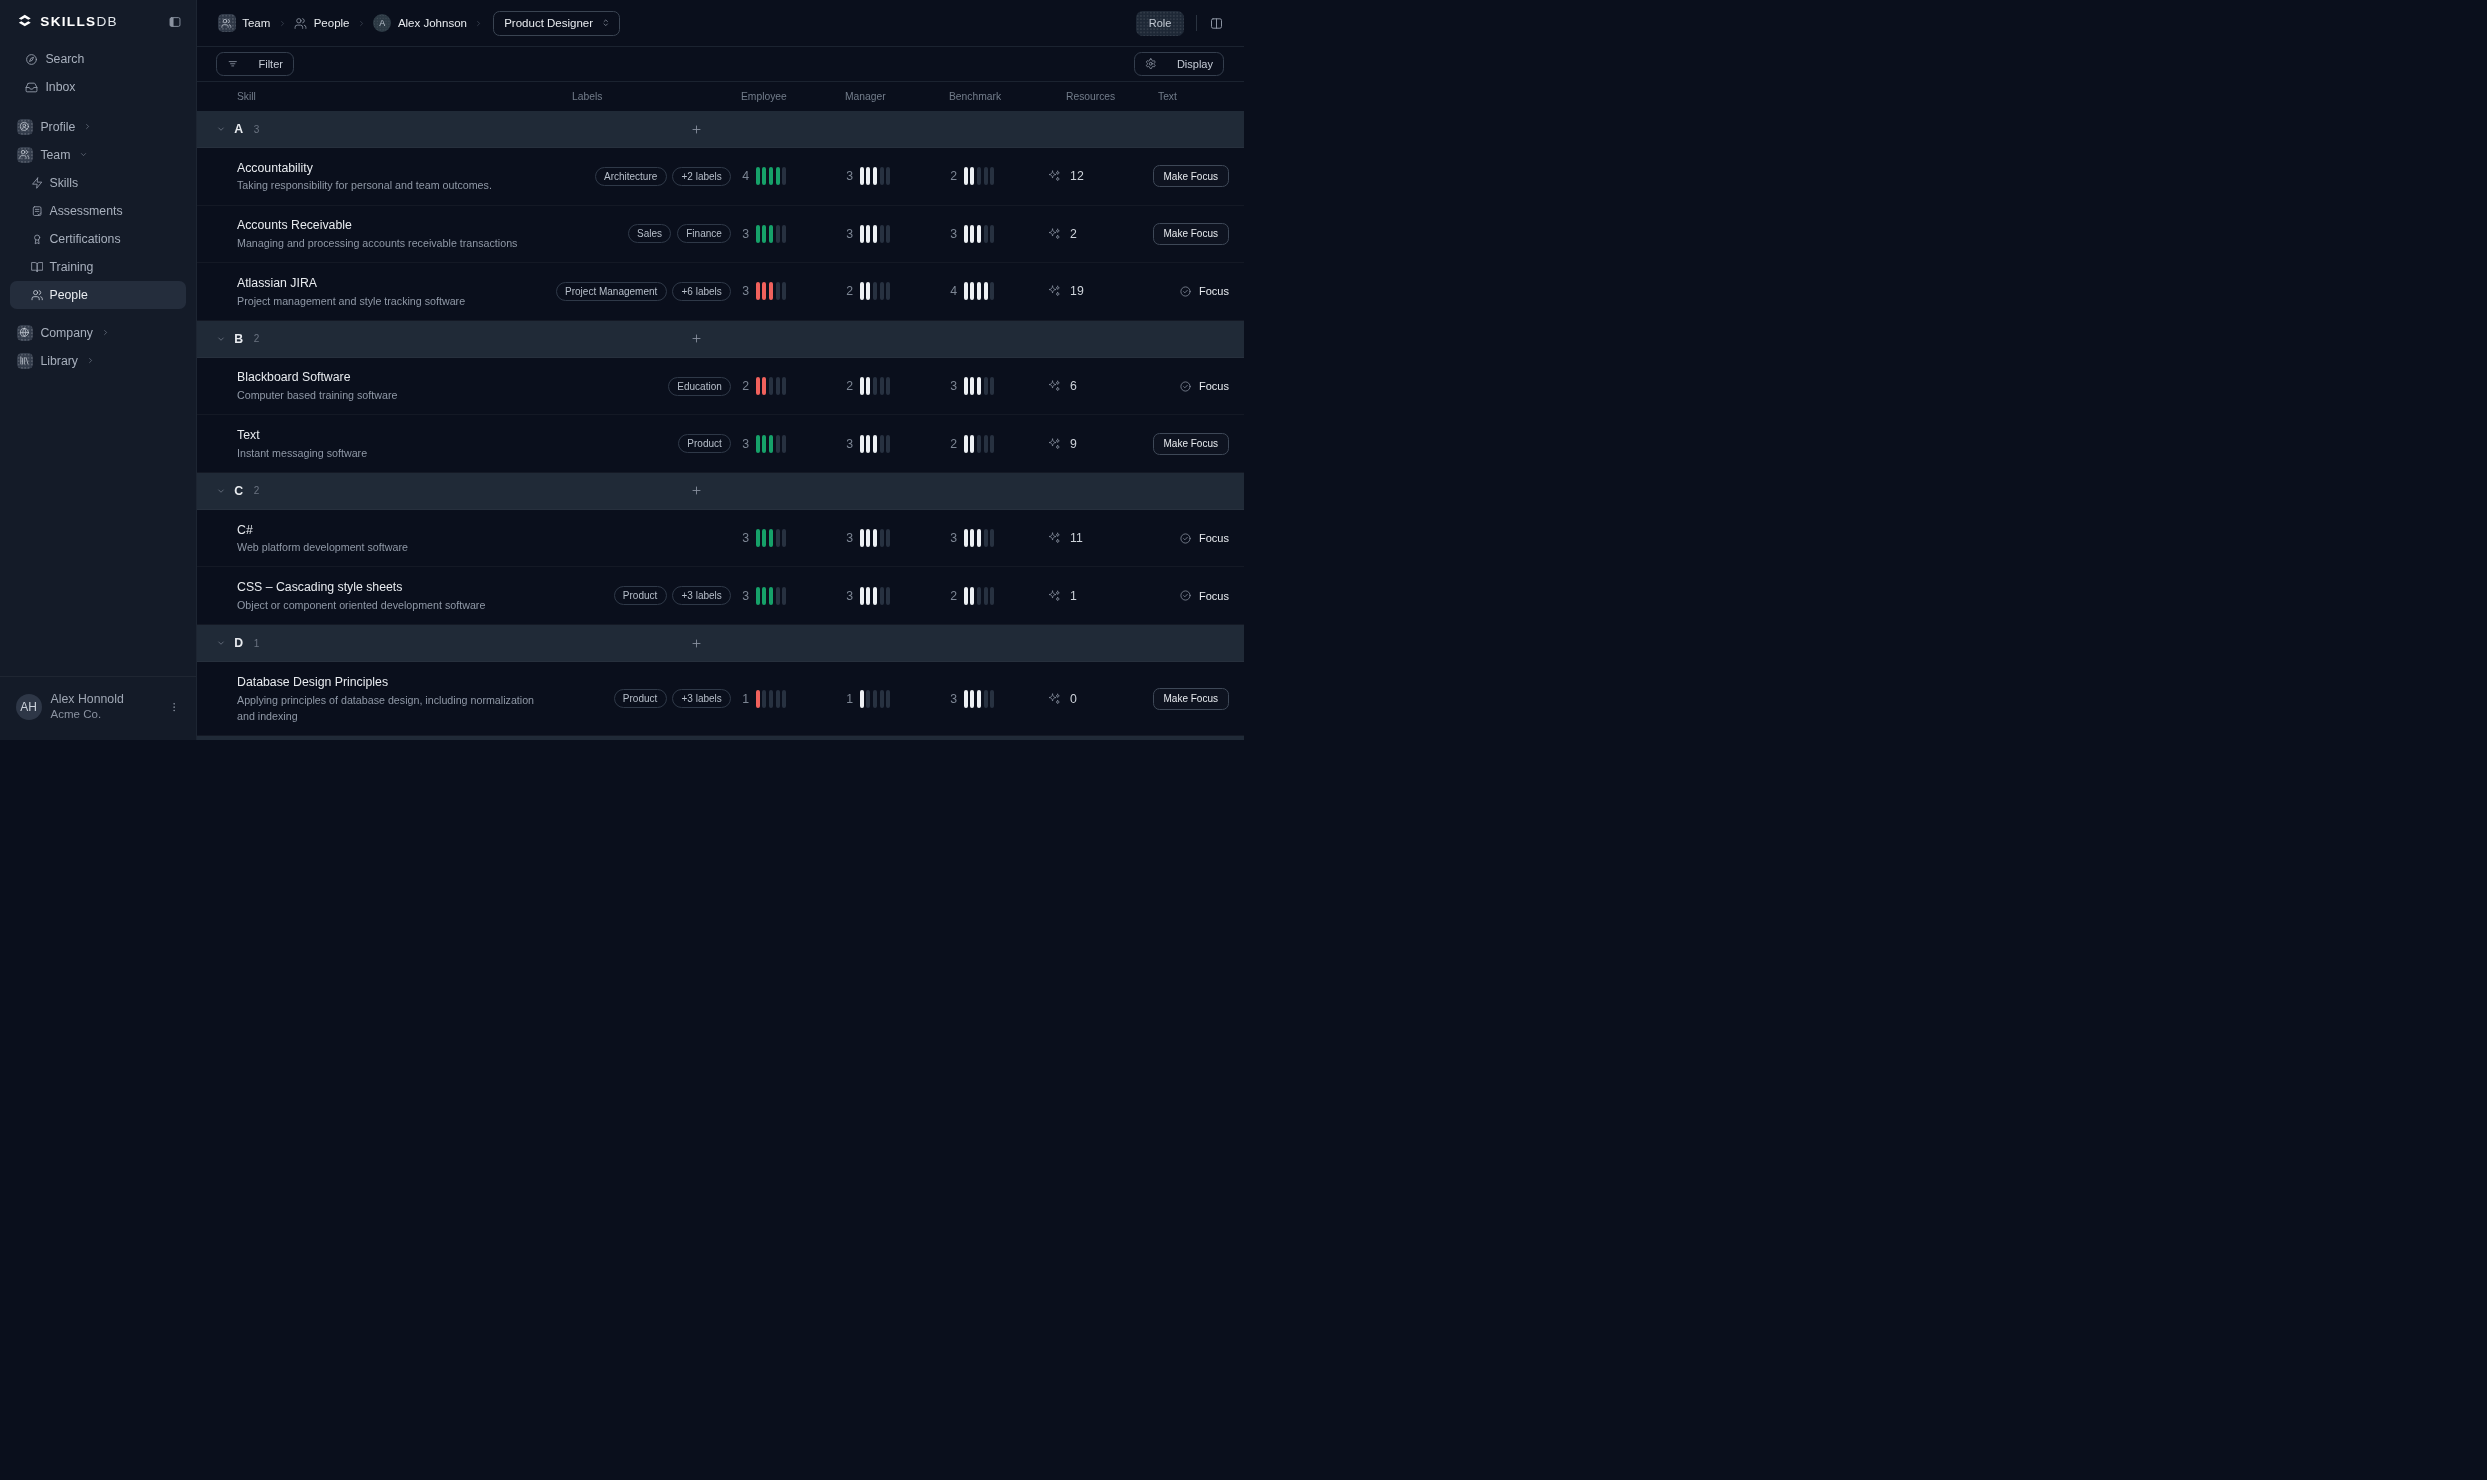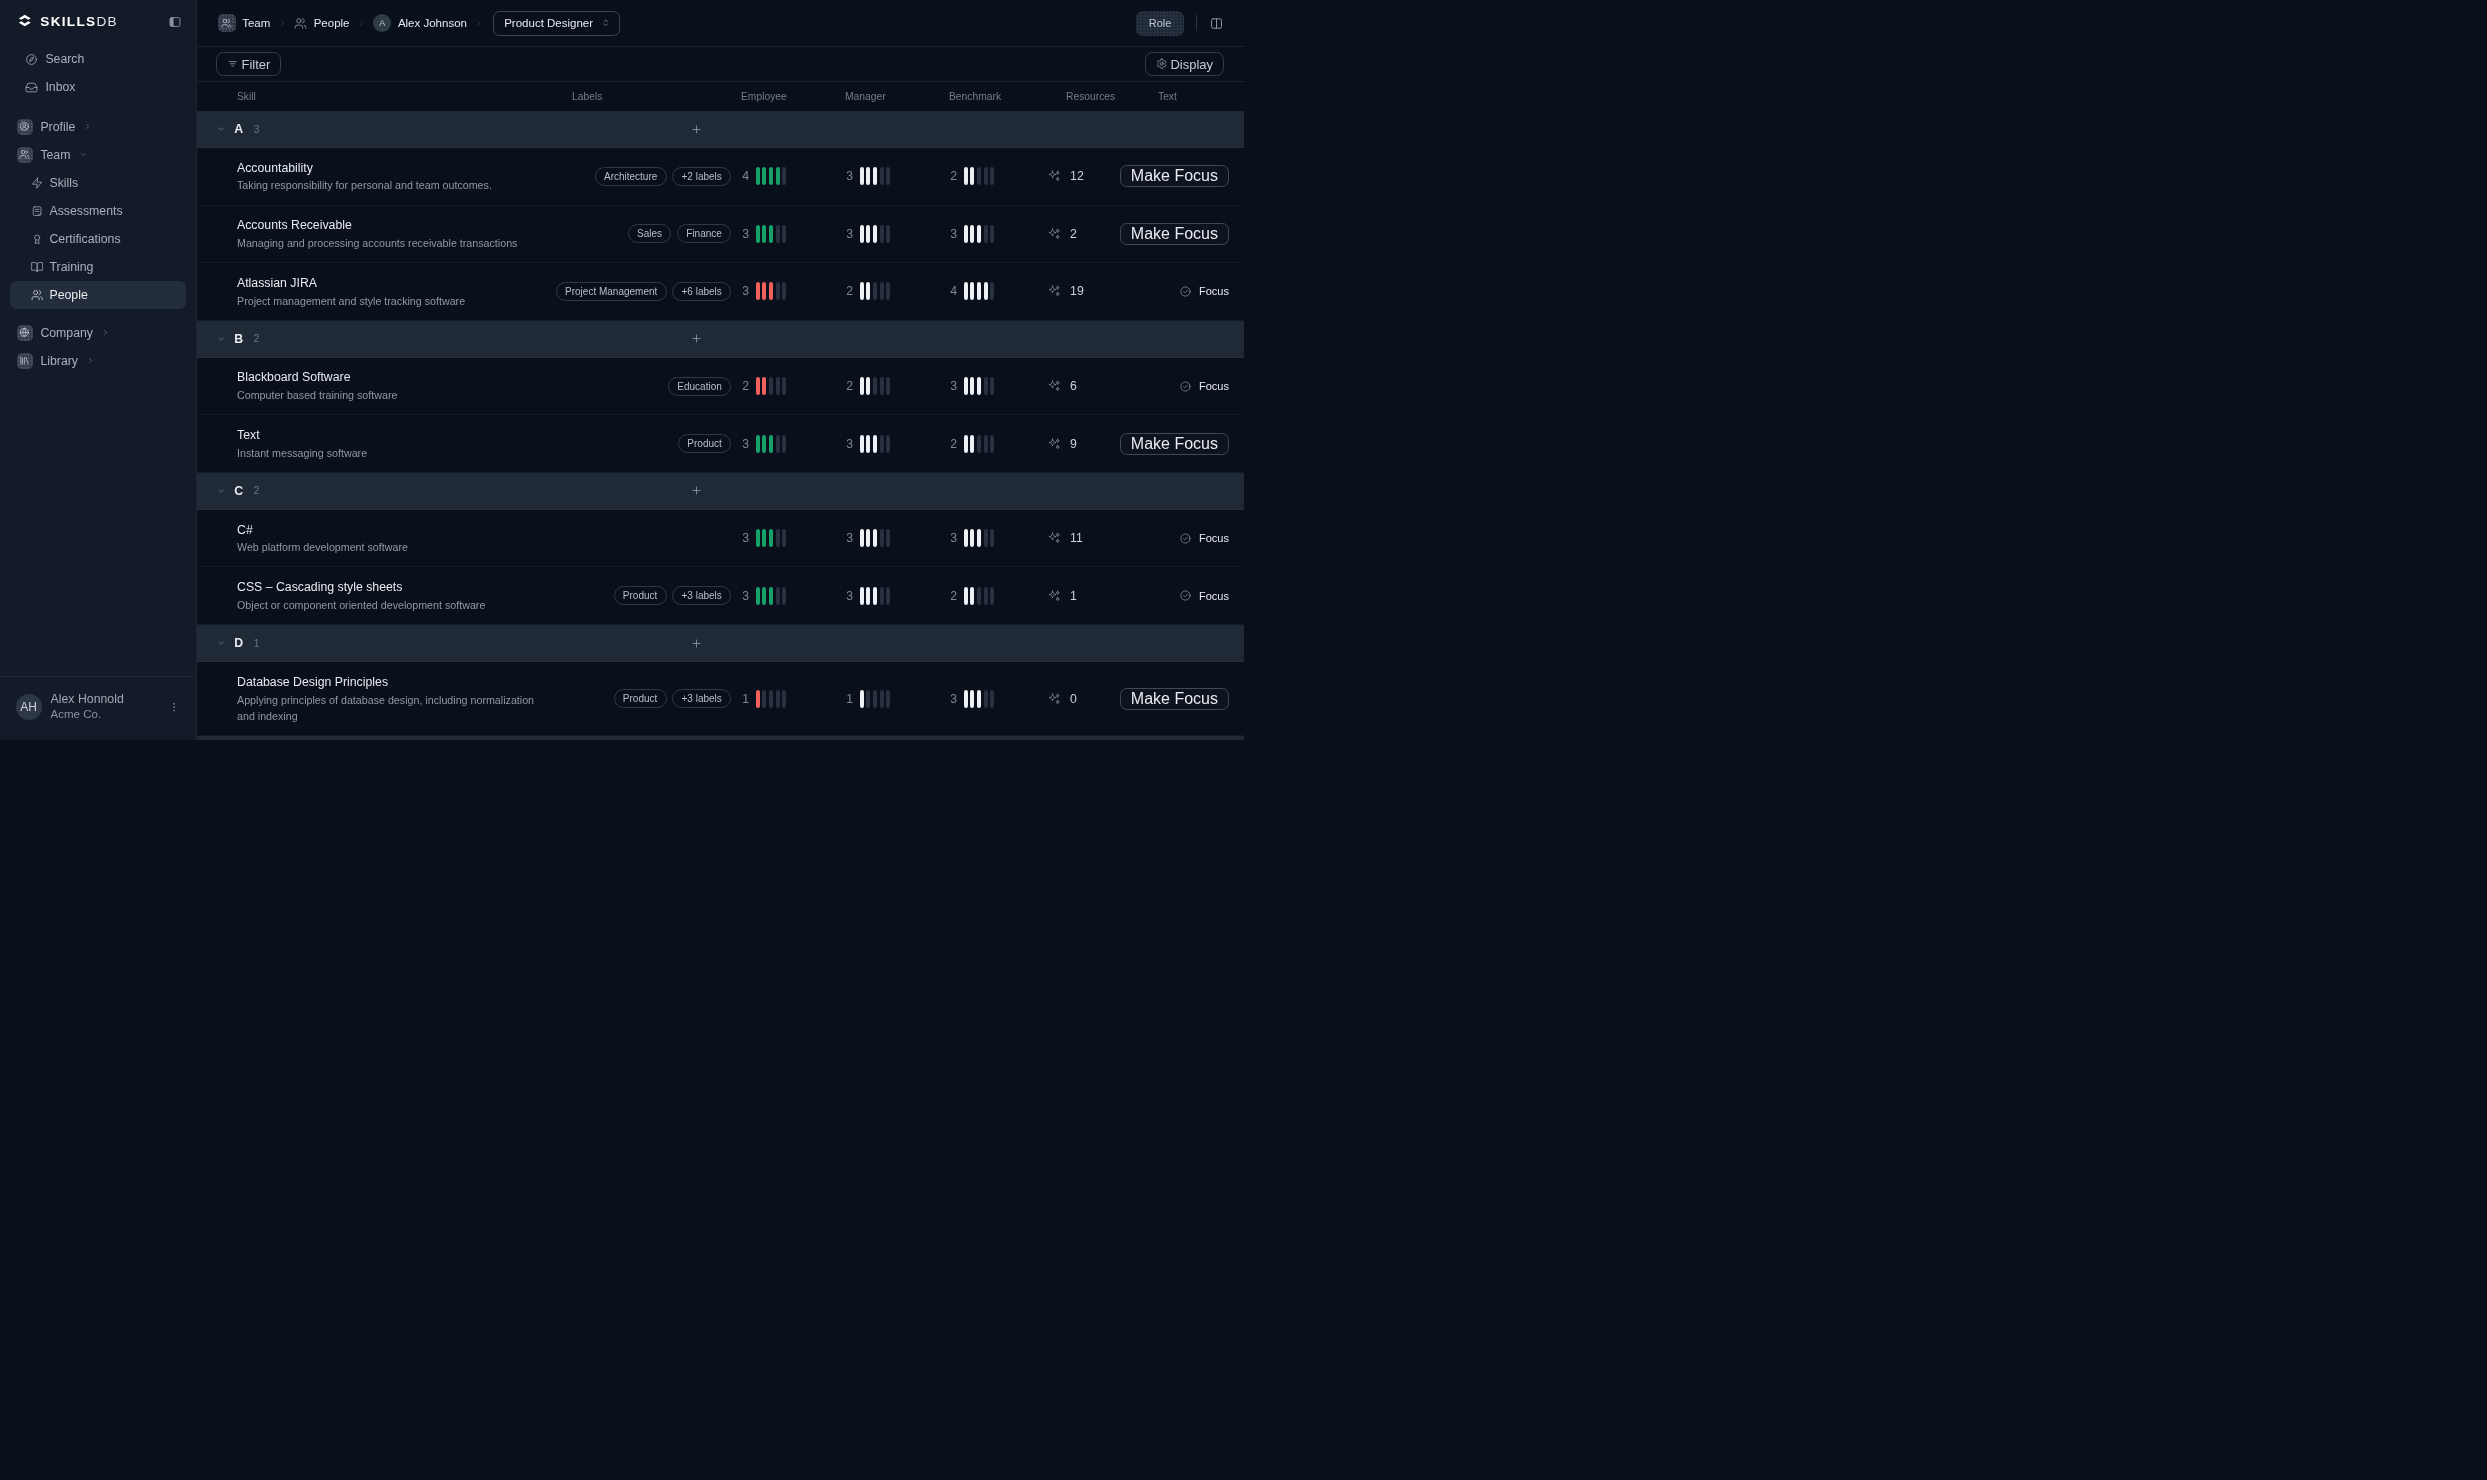--- a/index.html
+++ b/index.html
@@ -117,23 +117,23 @@
     background-size:3.3px 3.3px;font-size:11px;color:#c0c7d1;cursor:pointer;
   }
   .vdiv{width:0.8px;height:16.4px;background:#2a3340;margin:0 12.3px}
   .panel-icon{width:15px;height:15px;color:#8b93a1;cursor:pointer}
 
   .toolbar{
     height:35px;flex:none;display:flex;align-items:center;justify-content:space-between;
     padding:0 20px 0 19px;border-bottom:0.8px solid var(--border);
   }
   .btn{
-    display:flex;align-items:center;gap:3px;height:24px;padding:0 10px;
+    display:flex;align-items:center;gap:20px;height:24px;padding:0 10px;
     border:0.8px solid #343e4d;border-radius:7.4px;background:transparent;
-    font-size:13px;color:#c6ccd6;cursor:pointer;font-family:inherit;
+    font-size:11px;color:#c6ccd6;cursor:pointer;font-family:inherit;
   }
   .btn .icon{width:11.5px;height:11.5px;color:#9aa2b0}
 
   
   .grid{
     display:grid;
     grid-template-columns:1fr 169px 104px 104px 104px 115px 86px;
     align-items:center;
   }
   .thead{height:29px;flex:none;font-size:10.3px;color:var(--muted)}
@@ -168,21 +168,21 @@
   .bar.green{background:var(--green)}
   .bar.red{background:var(--red)}
   .bar.white{background:var(--white-bar)}
   .cell-resources{display:flex;align-items:center;gap:9px;padding-left:4.1px}
   .sparkles{width:14px;height:14px;color:#8b93a1}
   .sparkles svg{stroke-width:1.3}
   .res-num{font-size:12.3px;color:#ced3da}
   .cell-action{display:flex;justify-content:flex-end;padding-right:15px}
   .make-focus-btn{
     height:22px;padding:0 10px;border:0.8px solid var(--btn-border);border-radius:6.6px;
-    background:rgba(255,255,255,.02);color:var(--text);font-size:16px;font-weight:500;
+    background:rgba(255,255,255,.02);color:var(--text);font-size:10px;font-weight:500;
     font-family:inherit;cursor:pointer;white-space:nowrap;
   }
   .focus-chip{display:flex;align-items:center;gap:6.6px;font-size:11px;color:var(--text);cursor:pointer}
   .focus-chip .icon{width:13px;height:13px;color:#8b93a1}
   .focus-chip .icon svg{stroke-width:1.4}
 </style>
 </head>
 <body>
 
 <div class="app">

